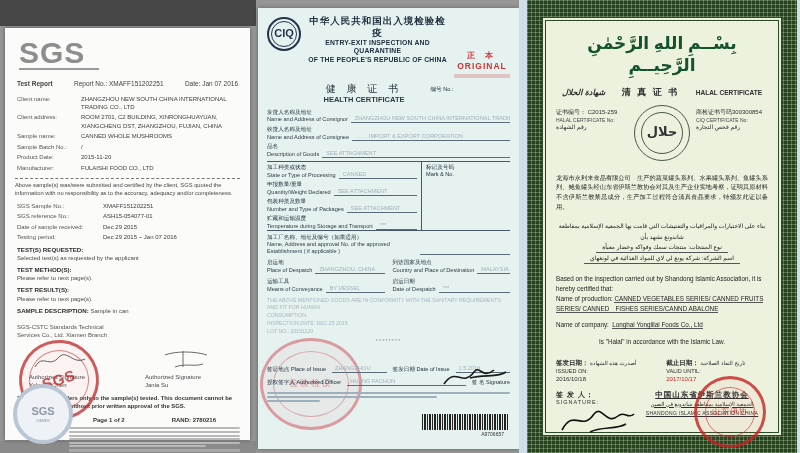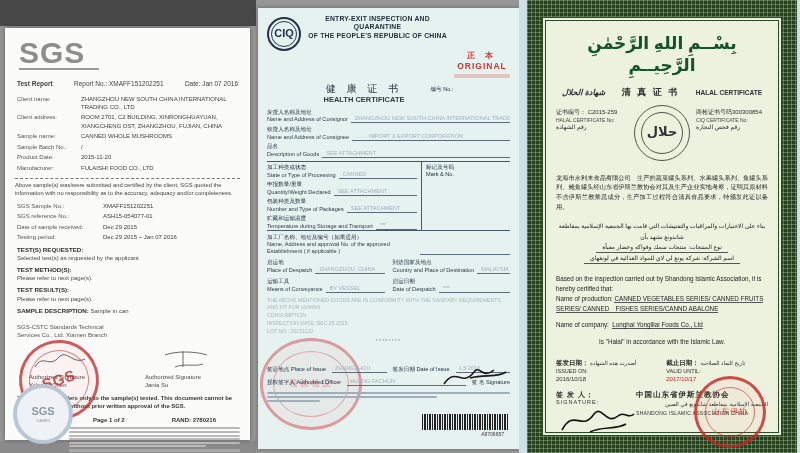--- a/index.html
+++ b/index.html
@@ -99,21 +99,21 @@
   .halal-en .cert{display:block;text-align:center;margin-top:7px;}
   .dates{display:flex;justify-content:space-between;margin-top:12px;}
   .dates .blk{width:48%;}
   .dates .cnl{font-size:6.5px;font-weight:bold;}
   .dates .enl{font-size:5.5px;}
   .dates .dv{font-size:6px;margin-top:1px;}
   .dates .red{color:#c22;}
   .dates .arr{direction:rtl;font-size:5.5px;}
   .sigrow{display:flex;justify-content:space-between;margin-top:6px;align-items:flex-start;}
   .sigrow .left{font-size:7px;font-weight:bold;letter-spacing:1px;}
-  .assoc{width:150px;position:relative;}
+  .assoc{text-align:center;width:150px;position:relative;text-decoration:underline;}
   .assoc .cn{font-size:7.5px;font-weight:bold;letter-spacing:1px;}
   .assoc .ar{font-size:5.5px;direction:rtl;margin-top:1px;}
   .assoc .en{font-size:5px;margin-top:2px;letter-spacing:.3px;}
   .stamp-assoc{position:absolute;right:2px;top:-14px;width:66px;height:66px;border:3px solid rgba(200,35,35,.8);border-radius:50%;background:rgba(230,120,120,.06);}
   .stamp-assoc::before{content:"山东伊协";position:absolute;inset:0;display:flex;align-items:center;justify-content:center;color:rgba(200,35,35,.75);font-size:8px;letter-spacing:1px;}
   .stamp-assoc::after{content:"";position:absolute;inset:8px;border:1px solid rgba(200,35,35,.6);border-radius:50%;}
   .site{text-align:center;font-size:5px;color:#555;margin-top:10px;letter-spacing:.5px;}
 </style>
 </head>
 <body>
@@ -216,20 +216,21 @@
       <div class="fp-contact"></div>
     </div>
   </div>
 
   <div class="doc-health">
     <div class="hc-head">
       <div class="ciq">
           <span>CIQ</span>
         </div>
       <div class="hc-titles">
+        <div class="hc-cn">中华人民共和国出入境检验检疫</div>
         <div class="hc-en">ENTRY-EXIT INSPECTION AND QUARANTINE</div>
         <div class="hc-en">OF THE PEOPLE'S REPUBLIC OF CHINA</div>
       </div>
       <div class="orig">
         <div class="cn">正 本</div>
         <div class="en">ORIGINAL</div>
         <div class="ser"></div>
       </div>
     </div>
     <div class="hc-doct">

